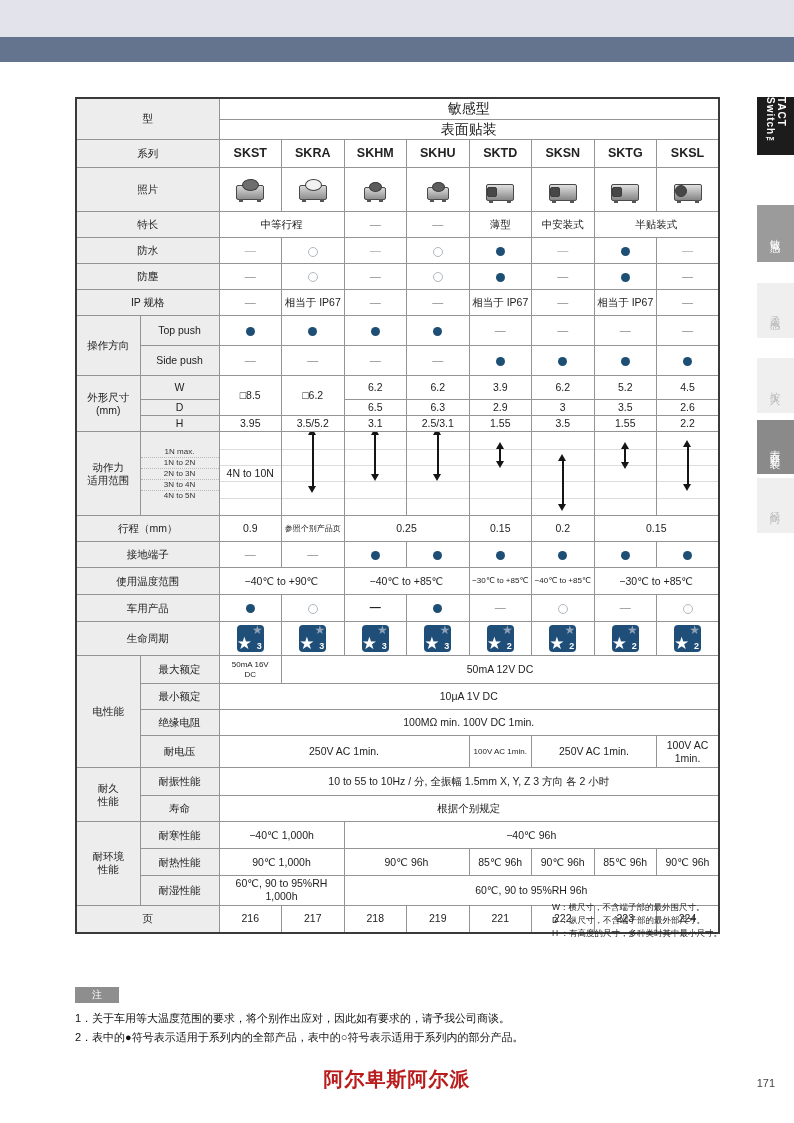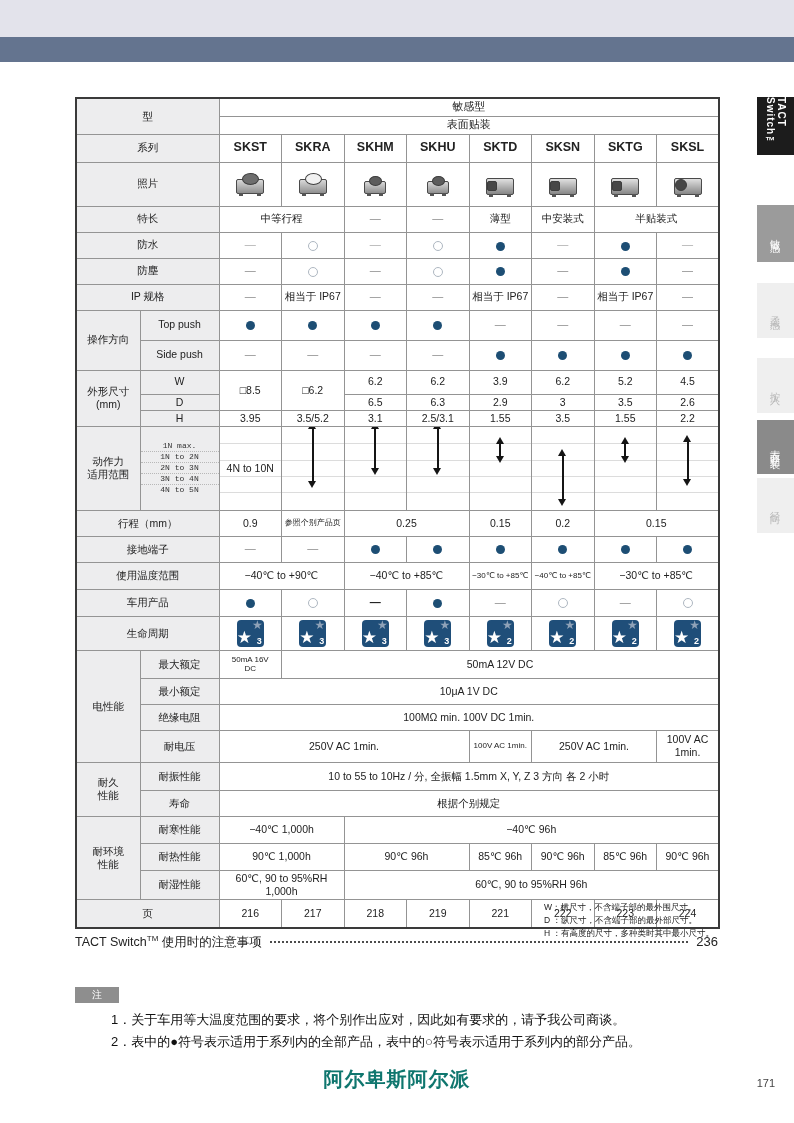--- a/index.html
+++ b/index.html
@@ -8,40 +8,40 @@
   .band-top{position:absolute;top:0;left:0;width:794px;height:37px;background:#e3e3eb;}
   .band-accent{position:absolute;top:37px;left:0;width:794px;height:25px;background:#64748f;}
 
   
   .table-wrap{position:absolute;left:75px;top:97px;width:643px;}
   table{border-collapse:collapse;table-layout:fixed;width:643px;border:2px solid #3a3a3a;}
   td,th{border:1px solid #949494;text-align:center;vertical-align:middle;
         padding:1px 2px;font-size:10.5px;white-space:pre-line;line-height:1.25;overflow:hidden;}
   th{background:#ededee;font-weight:normal;color:#222;}
   td{background:#fff;color:#222;}
-  td.hdr{font-size:11px;}
+  td.hdr{font-size:14px;}
   td.series{font-weight:bold;font-size:12.5px;}
   td.small{font-size:8px;line-height:1.2;}
   .dash{color:#8b8b8b;font-size:11px;}
   .dash.dashb{color:#1a1a1a;font-weight:bold;}
   .dot{display:inline-block;width:9px;height:9px;border-radius:50%;background:#1d4e74;vertical-align:middle;}
   .ring{display:inline-block;width:8px;height:8px;border-radius:50%;border:1.5px solid #aeb7c1;background:#fff;vertical-align:middle;}
 
   
   td.force{position:relative;
     background-image:linear-gradient(#dcdcdc,#dcdcdc),linear-gradient(#dcdcdc,#dcdcdc),
                      linear-gradient(#dcdcdc,#dcdcdc),linear-gradient(#dcdcdc,#dcdcdc);
     background-size:100% 1px;background-repeat:no-repeat;
     background-position:0 20%,0 40%,0 60%,0 80%;}
   .varrow{position:absolute;left:50%;width:2px;margin-left:-1px;background:#151515;}
   .varrow::before{content:"";position:absolute;top:-6px;left:-3.5px;
     border-left:4.5px solid transparent;border-right:4.5px solid transparent;border-bottom:7px solid #151515;}
   .varrow::after{content:"";position:absolute;bottom:-6px;left:-3.5px;
     border-left:4.5px solid transparent;border-right:4.5px solid transparent;border-top:7px solid #151515;}
-  th.scale{padding:0;font-family:Liberation Mono, monospace;}
+  th.scale{padding:0;}
   th.scale div{height:20%;display:flex;align-items:center;justify-content:center;
     font-size:8px;color:#333;border-bottom:1px dotted #b8b8b8;box-sizing:border-box;}
   th.scale div:last-child{border-bottom:none;}
 
   
   .photo{position:relative;width:36px;height:28px;margin:0 auto;}
   .ph-body{position:absolute;left:4px;right:4px;bottom:4px;height:13px;
     background:linear-gradient(180deg,#d9d9d9,#8f8f8f);border:1px solid #4a4a4a;border-radius:2px;}
   .ph-body::before,.ph-body::after{content:"";position:absolute;bottom:-3px;width:4px;height:3px;background:#555;}
   .ph-body::before{left:2px;} .ph-body::after{right:2px;}
@@ -66,33 +66,33 @@
   .tab-black{top:97px;height:58px;background:#1c1c1c;color:#fff;font-weight:bold;font-size:10px;letter-spacing:1px;}
   .tab-dark{background:#9b9b9b;color:#fff;}
   .tab-light{background:#efefef;color:#b9b9b9;}
   .tab-sens{top:205px;height:57px;}
   .tab-soft{top:283px;height:55px;}
   .tab-push{top:358px;height:55px;}
   .tab-smt{top:420px;height:54px;background:#8a8a8a;}
   .tab-radial{top:478px;height:55px;}
 
   
-  .legend{position:absolute;right:80px;top:901px;font-size:8.5px;line-height:1.55;color:#222;text-align:left;}
+  .legend{position:absolute;right:72px;top:901px;font-size:8.5px;line-height:1.55;color:#222;text-align:left;}
   .links{position:absolute;left:75px;top:934px;width:643px;}
   .link-row{display:flex;align-items:baseline;height:22px;font-size:12.5px;}
   .link-label sup{font-size:8px;}
   .leader{flex:1;border-bottom:2px dotted #4c4c4c;margin:0 8px;transform:translateY(-3px);}
   .link-page{font-size:13px;}
   .notes{position:absolute;left:75px;top:984px;width:660px;}
   .note-badge{display:inline-block;background:#8e8e8e;color:#fff;font-size:10px;padding:1px 17px;margin-bottom:6px;}
-  .note-line{font-size:13px;line-height:1.7;color:#111;margin-left:36px;}
+  .note-line{font-size:11px;line-height:1.7;color:#111;}
 
   
   .logo{position:absolute;top:1066px;left:0;width:794px;text-align:center;
-        font-size:20px;font-weight:bold;color:#0f766e;letter-spacing:1px;}
+        font-size:20px;font-weight:bold;color:#b91c1c;letter-spacing:1px;}
   .pagenum{position:absolute;top:1077px;right:19px;font-size:11px;color:#444;}
 </style>
 </head>
 <body>
 
 <div class="band-top"></div>
 <div class="band-accent"></div>
 
 <div class="table-wrap">
   <table id="spec-table">
@@ -375,25 +375,20 @@
 <div class="tab tab-dark tab-smt">表面贴装</div>
 <div class="tab tab-light tab-radial">径向</div>
 
 <div class="legend">
   <div>W：横尺寸，不含端子部的最外围尺寸。</div>
   <div>D ：纵尺寸，不含端子部的最外部尺寸。</div>
   <div>H ：有高度的尺寸，多种类时其中最小尺寸。</div>
 </div>
 
 <div class="links">
-  <div class="link-row">
-    <span class="link-label"><span>TACT Switch</span><sup>TM</sup><span> 使用时的注意事项</span></span>
-    <span class="leader"></span>
-    <span class="link-page">236</span>
-  </div>
 </div>
 
 <div class="notes">
   <div class="note-badge">注</div>
   <div class="note-line">1．关于车用等大温度范围的要求，将个别作出应对，因此如有要求的，请予我公司商谈。</div>
   <div class="note-line">2．表中的●符号表示适用于系列内的全部产品，表中的○符号表示适用于系列内的部分产品。</div>
 </div>
 
 <div class="logo">阿尔卑斯阿尔派</div>
 <div class="pagenum">171</div>

